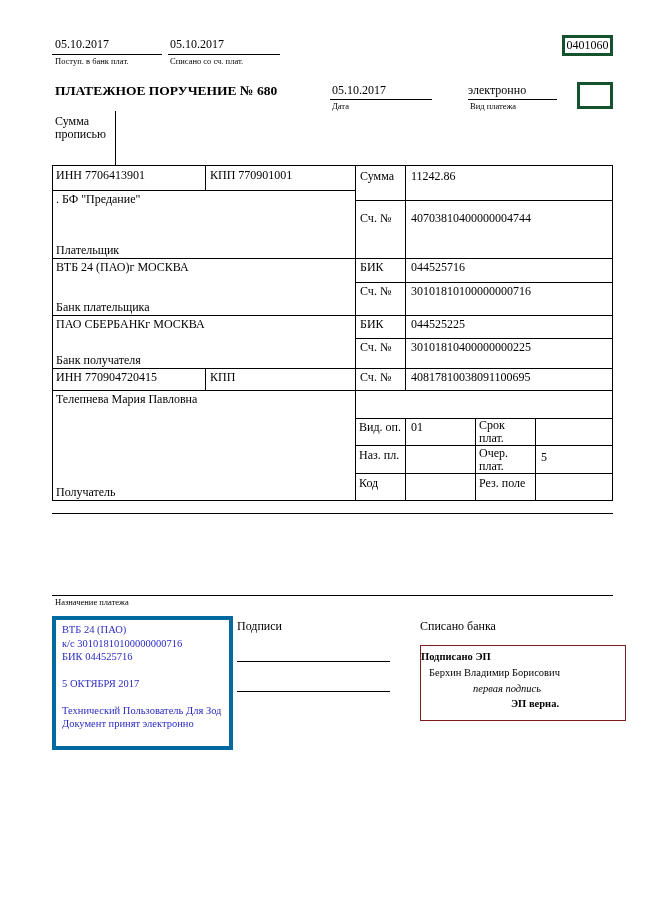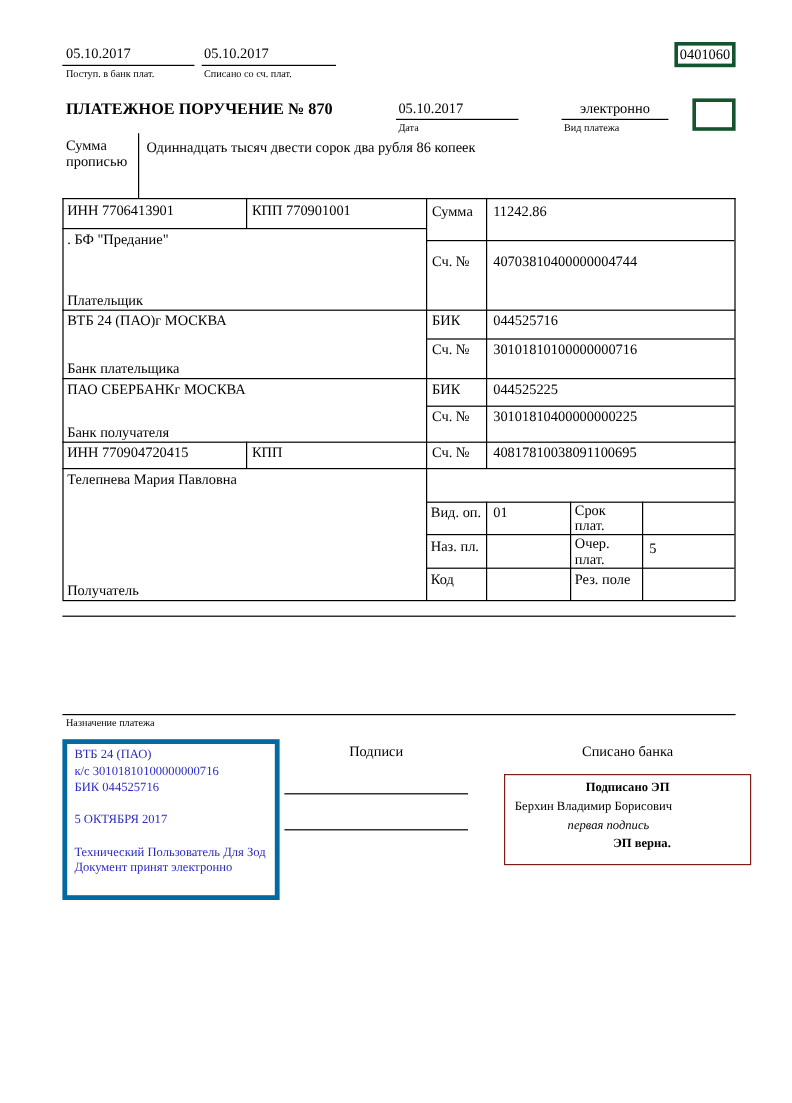--- a/index.html
+++ b/index.html
@@ -3,21 +3,21 @@
 <meta charset="utf-8">
 <style>
   *{margin:0;padding:0;box-sizing:border-box}
   body{background:#fff}
   .page{position:relative;width:660px;height:919px;background:#fff;font-family:"Liberation Serif","DejaVu Serif",serif;color:#000;overflow:hidden}
   .t{position:absolute;font-size:12px;line-height:1.12;white-space:nowrap}
   .wrap{white-space:normal}
   .small{font-size:8.5px}
   .b{font-weight:bold}
   .i{font-style:italic}
-  .ctr{text-align:center}
+  .ctr{}
   .title{font-size:13.5px;font-weight:bold}
   .hl{position:absolute;height:0;border-top:1px solid #000}
   .vl{position:absolute;width:0;border-left:1px solid #000}
   .box{position:absolute;border:3px solid #14532d}
   .code-box{display:flex;align-items:center;justify-content:center;font-size:12px}
   .stamp{position:absolute;left:52px;top:616px;width:181px;height:134px;border:4px solid #0369a1;color:#2b2bc4;font-size:10.5px;line-height:1.3;padding:3px 4px 3px 6px}
   .stamp-gap{height:13px}
   .ep{position:absolute;left:420px;top:645px;width:206px;height:76px;border:1px solid #7f1d1d}
   .ep .t{font-size:10.5px}
 </style>
@@ -31,32 +31,31 @@
   <div class="t small" style="left:55px;top:57px">Поступ. в банк плат.</div>
 
   <div class="t" style="left:170px;top:38px">05.10.2017</div>
   <div class="hl" style="left:168px;top:54px;width:112px"></div>
   <div class="t small" style="left:170px;top:57px">Списано со сч. плат.</div>
 
   <div class="box code-box" style="left:562px;top:35px;width:51px;height:21px">
     <span>0401060</span>
   </div>
 
-  <div class="t title" style="left:55px;top:83px">ПЛАТЕЖНОЕ ПОРУЧЕНИЕ № 870</div>
+  <div class="t title" style="left:55px;top:83px">ПЛАТЕЖНОЕ ПОРУЧЕНИЕ № 680</div>
   <div class="t" style="left:332px;top:84px">05.10.2017</div>
   <div class="hl" style="left:330px;top:99px;width:102px"></div>
   <div class="t small" style="left:332px;top:102px">Дата</div>
   <div class="t ctr" style="left:468px;top:84px;width:89px">электронно</div>
   <div class="hl" style="left:468px;top:99px;width:89px"></div>
   <div class="t small" style="left:470px;top:102px">Вид платежа</div>
   <div class="box" style="left:577px;top:82px;width:36px;height:27px"></div>
 
   <div class="t wrap" style="left:55px;top:115px;width:58px">Сумма прописью</div>
   <div class="vl" style="left:115px;top:111px;height:54px"></div>
-  <div class="t" style="left:122px;top:117px">Одиннадцать тысяч двести сорок два рубля 86 копеек</div>
 
   <div class="hl" style="left:52px;top:165px;width:561px"></div>
   <div class="vl" style="left:52px;top:165px;height:335px"></div>
   <div class="vl" style="left:612px;top:165px;height:335px"></div>
   <div class="vl" style="left:355px;top:165px;height:335px"></div>
   <div class="vl" style="left:405px;top:165px;height:225px"></div>
   <div class="vl" style="left:205px;top:165px;height:25px"></div>
   <div class="hl" style="left:52px;top:190px;width:303px"></div>
   <div class="hl" style="left:355px;top:200px;width:257px"></div>
   <div class="hl" style="left:52px;top:258px;width:561px"></div>

